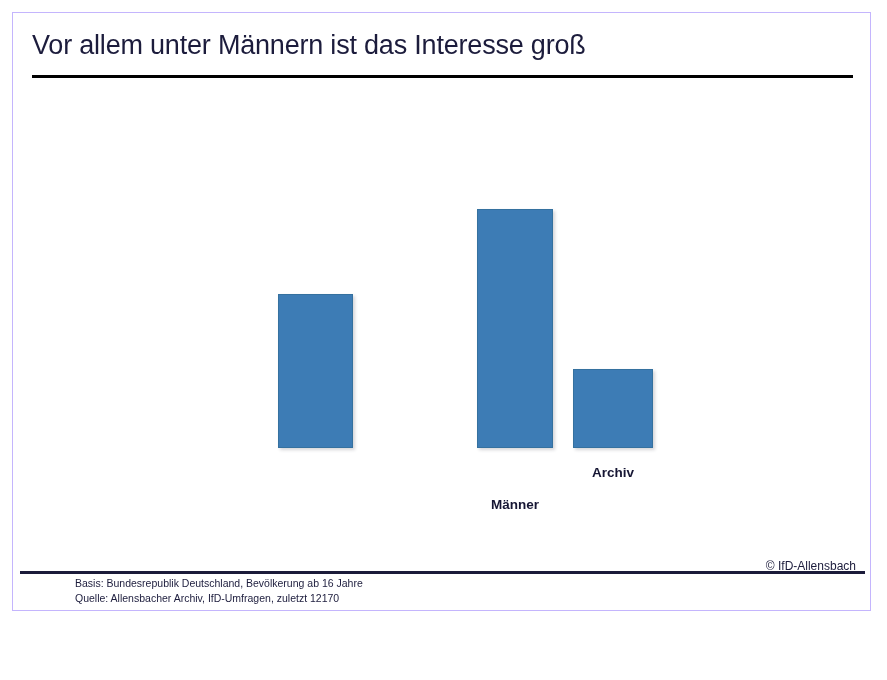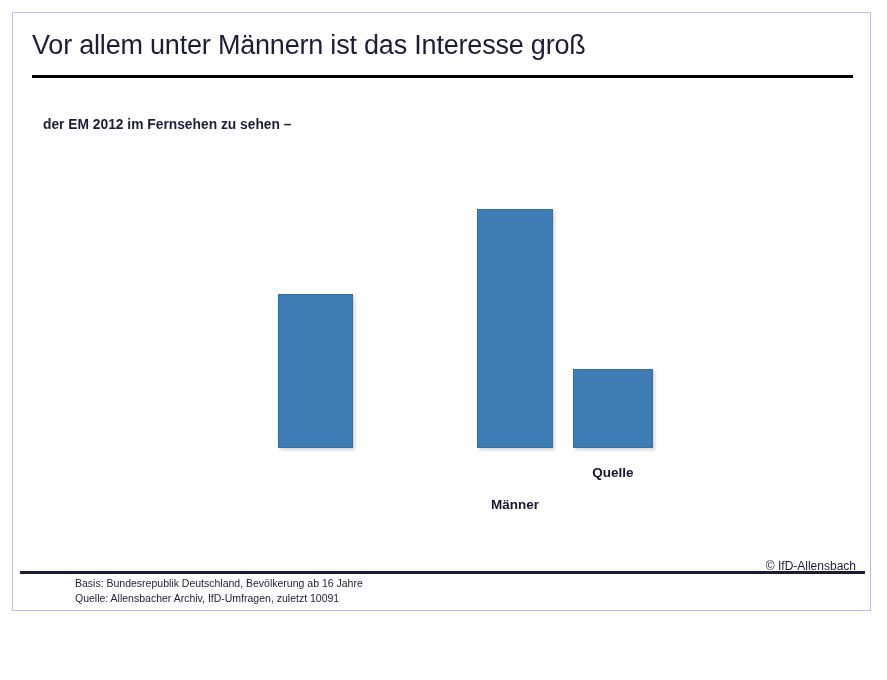--- a/index.html
+++ b/index.html
@@ -124,42 +124,41 @@
 </style>
 </head>
 <body>
 
 <div id="slide">
 
   <div id="chart-title">Vor allem unter Männern ist das Interesse groß</div>
   <div id="title-rule"></div>
 
   <div id="subtitle">
-    <div>der EM 2012 im Fernsehen zu sehen –</div>
   </div>
 
   <div id="plot">
 
     <div class="bar-value" style="left:253px; top:258px; width:76px;">82 %</div>
     <div class="bar" style="left:265px; top:281px; width:75px; height:154px;"></div>
 
     <div class="bar-value" style="left:464px; top:172px; width:76px;">52</div>
     <div class="bar" style="left:464px; top:196px; width:76px; height:239px;"></div>
     <div class="bar-label" style="left:441px; top:447px; width:122px;margin-top:36px;">
       <div>Männer</div>
     </div>
 
     <div class="bar-value" style="left:560px; top:332px; width:80px;">16</div>
     <div class="bar" style="left:560px; top:356px; width:80px; height:79px;"></div>
     <div class="bar-label" style="left:540px; top:451px; width:120px;">
-      <div>Quelle</div>
+      <div>Archiv</div>
     </div>
 
   </div>
 
   <div id="footer-rule"></div>
   <div id="footer-text">
     <div>Basis: Bundesrepublik Deutschland, Bevölkerung ab 16 Jahre</div>
-    <div>Quelle: Allensbacher Archiv, IfD-Umfragen, zuletzt 10091</div>
+    <div>Quelle: Allensbacher Archiv, IfD-Umfragen, zuletzt 12170</div>
   </div>
   <div id="copyright">© IfD-Allensbach</div>
 
 </div>
 
 </body></html>

